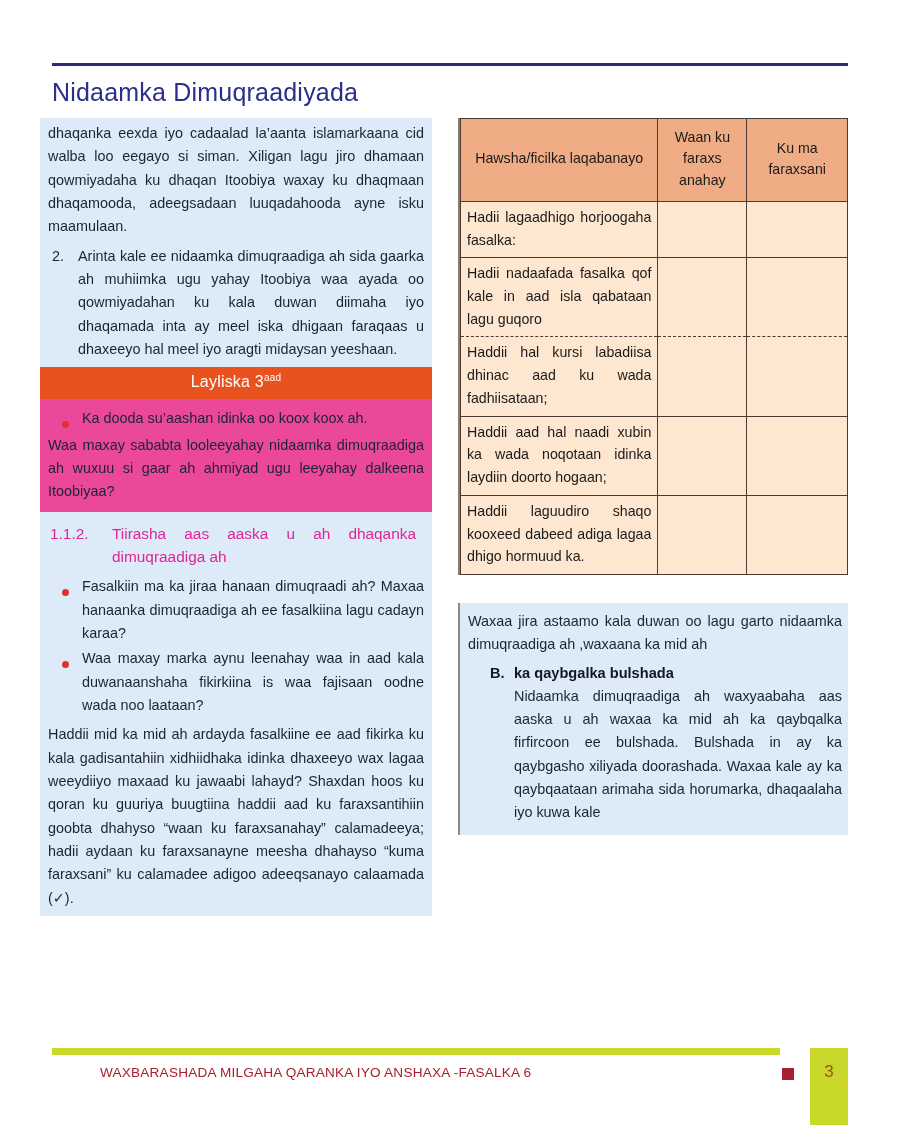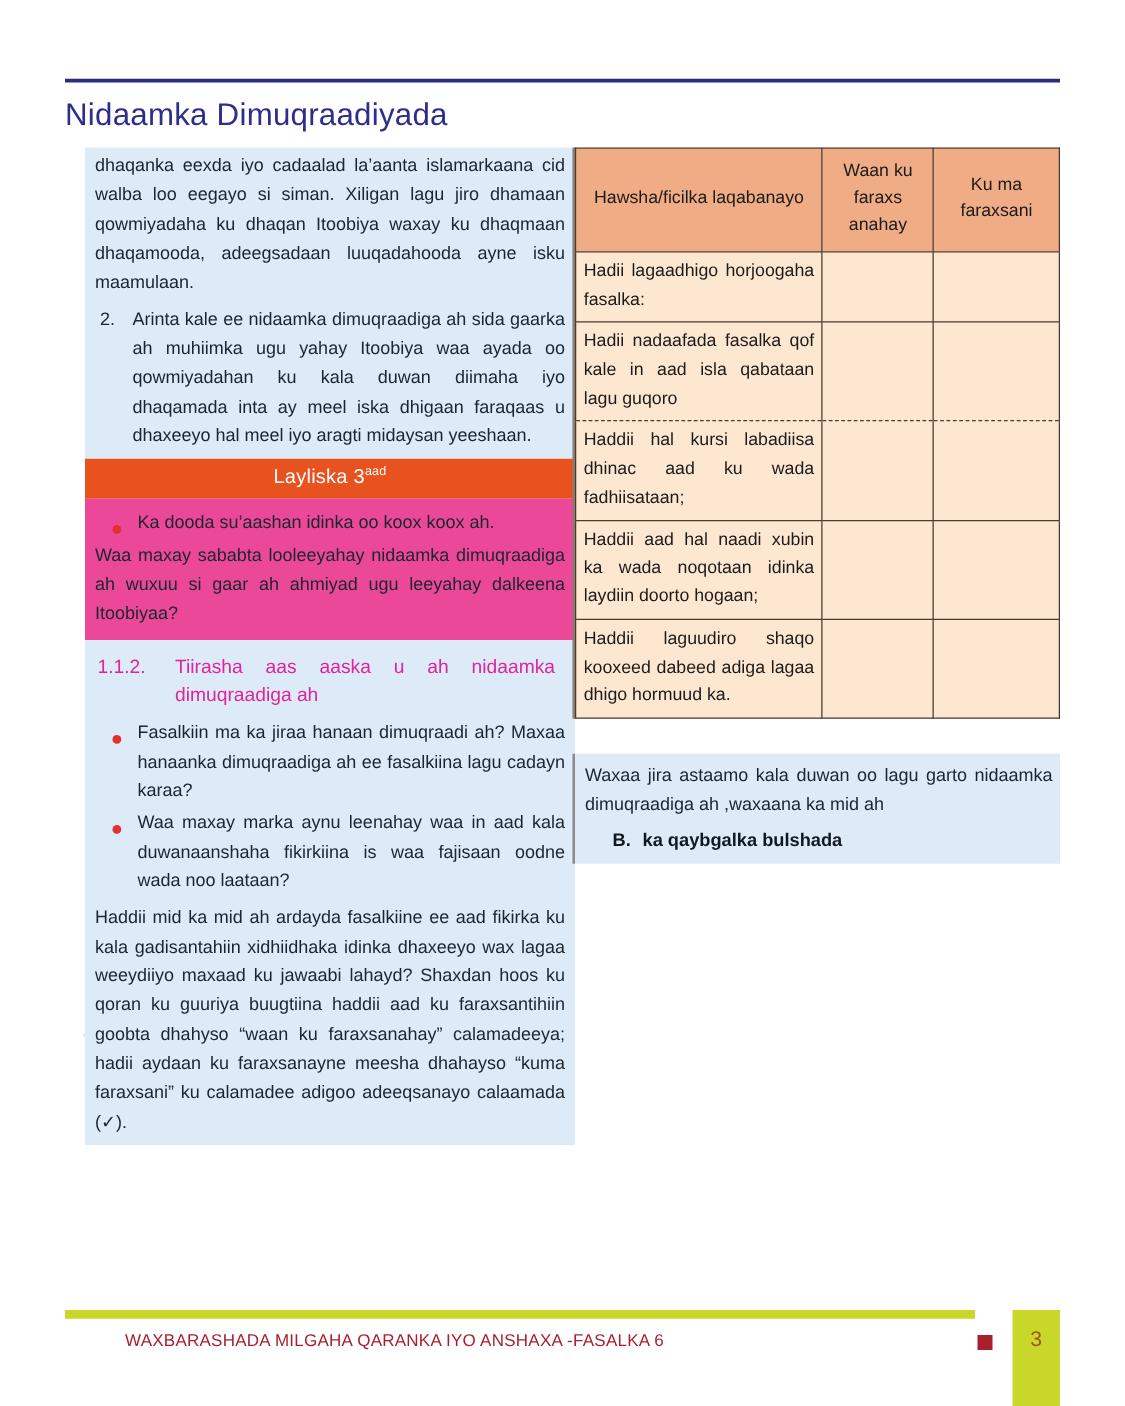--- a/index.html
+++ b/index.html
@@ -56,21 +56,21 @@
     top: 78px;
     font-size: 25px;
     color: #2d2d8c;
     letter-spacing: .2px;
     z-index: 3;
   }
 
   
   .col-left {
     position: absolute;
-    left: 68px;
+    left: 40px;
     top: 118px;
     width: 392px;
     z-index: 3;
   }
   .col-right {
     position: absolute;
     left: 458px;
     top: 118px;
     width: 390px;
     z-index: 3;
@@ -307,21 +307,21 @@
     <div class="bul">
       <div class="dot"><i></i></div>
       <div class="txt">Ka dooda su’aashan idinka oo koox koox ah.</div>
     </div>
     <p class="body">Waa maxay sababta looleeyahay nidaamka dimuqraadiga ah wuxuu si gaar ah ahmiyad ugu leeyahay dalkeena Itoobiyaa?</p>
   </div>
 
   <div class="blue-block">
     <div class="head-122">
       <div class="n">1.1.2.</div>
-      <div class="t">Tiirasha aas aaska u ah nidaamka dimuqraadiga ah</div>
+      <div class="t">Tiirasha aas aaska u ah dhaqanka dimuqraadiga ah</div>
     </div>
 
     <div class="bul">
       <div class="dot"><i></i></div>
       <div class="txt">Fasalkiin ma ka jiraa hanaan dimuqraadi ah? Maxaa hanaanka dimuqraadiga ah ee fasalkiina lagu cadayn karaa?</div>
     </div>
     <div class="bul">
       <div class="dot"><i></i></div>
       <div class="txt">Waa maxay marka aynu leenahay waa in aad kala duwanaanshaha fikirkiina is waa fajisaan oodne wada noo laataan?</div>
     </div>
@@ -377,20 +377,21 @@
     </table>
   </div>
 
   <div class="right-blue">
     <p class="body">Waxaa jira astaamo kala duwan oo lagu garto nidaamka dimuqraadiga ah ,waxaana  ka mid ah</p>
 
     <div class="lettered">
       <div class="let">B.</div>
       <div class="ltxt">ka qaybgalka bulshada</div>
     </div>
+    <p class="sub-para">Nidaamka dimuqraadiga ah waxyaabaha aas aaska u ah waxaa ka mid ah ka qaybqalka firfircoon ee bulshada. Bulshada in ay ka qaybgasho xiliyada doorashada. Waxaa kale ay ka qaybqaataan arimaha sida horumarka, dhaqaalaha iyo kuwa kale</p>
   </div>
 
 </div>
 
 <div class="footer-bar"></div>
 <div class="footer-text">WAXBARASHADA MILGAHA QARANKA IYO ANSHAXA -FASALKA  6</div>
 <div class="footer-square"></div>
 <div class="page-num-box">
   <span>3</span>
 </div>

